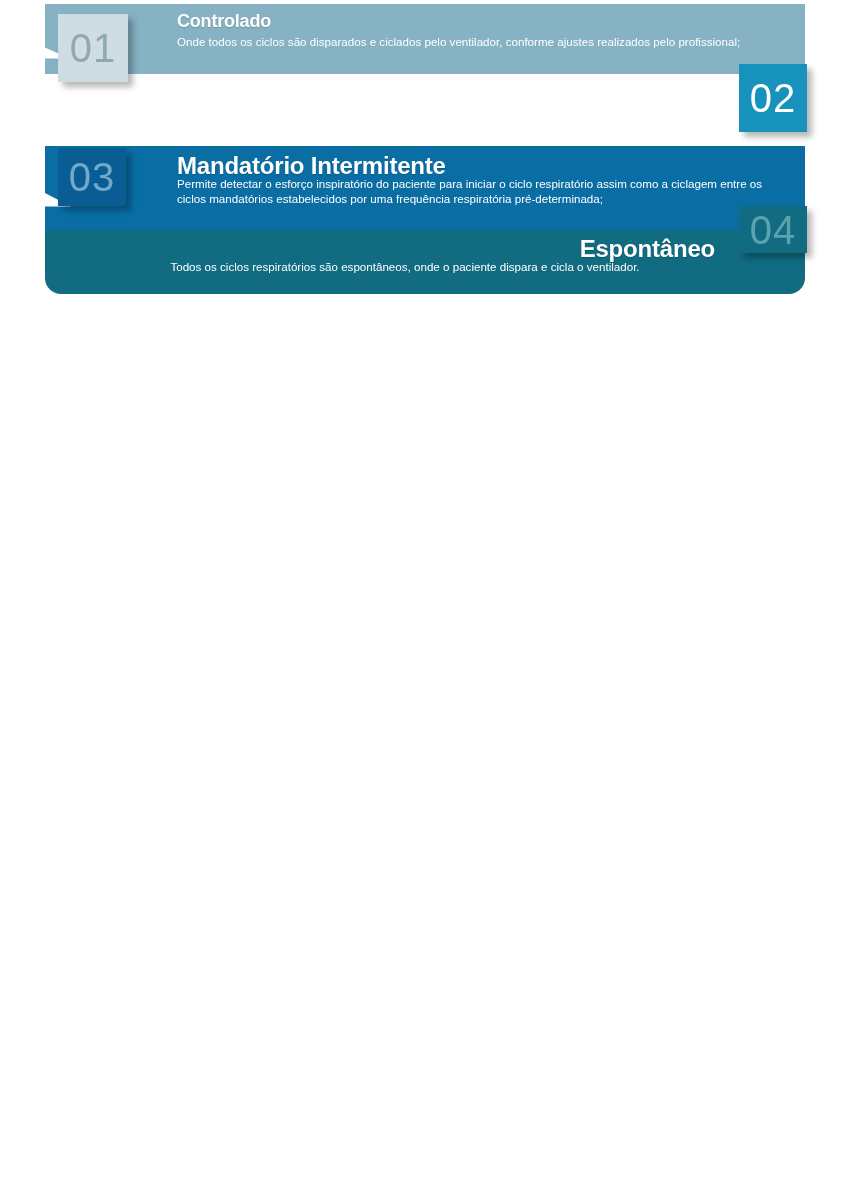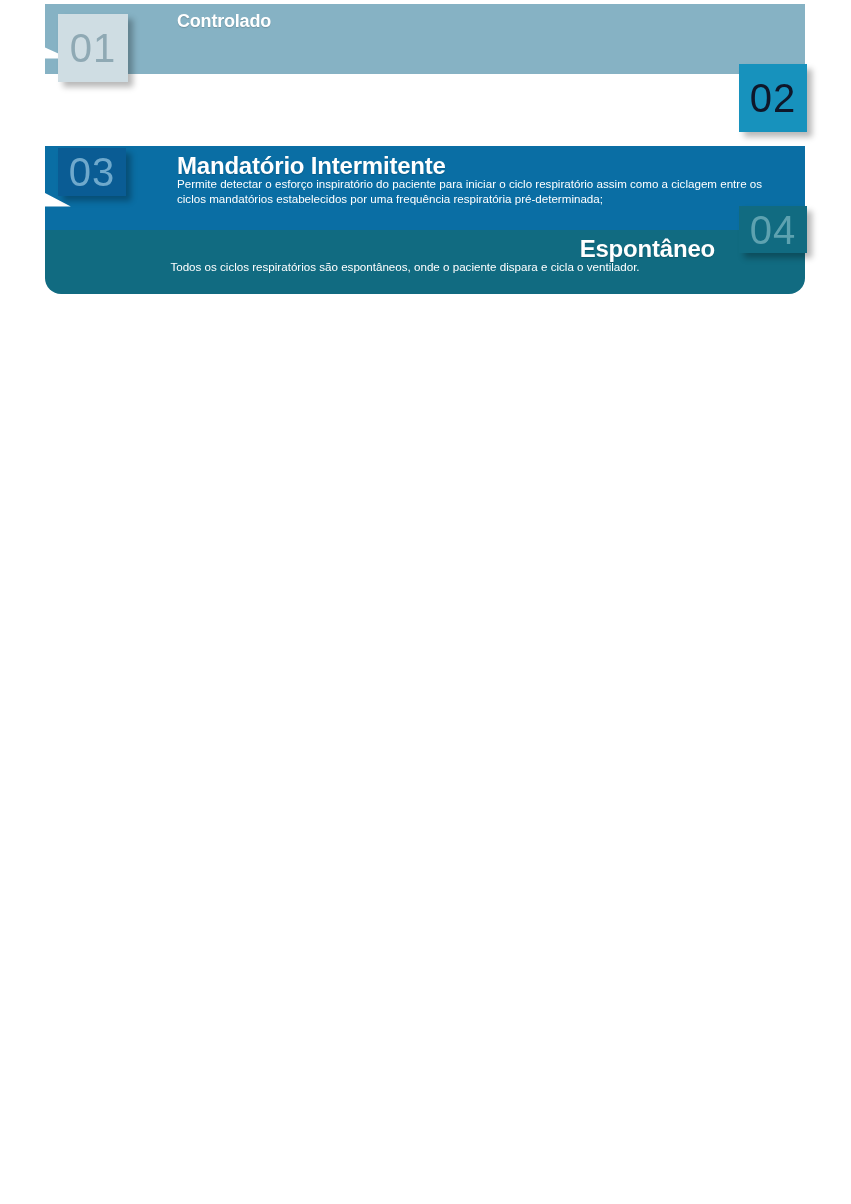--- a/index.html
+++ b/index.html
@@ -38,54 +38,55 @@
   .band-desc{line-height:1.26;}
 
   
   .numtile{position:absolute;display:flex;align-items:center;justify-content:center;
     box-shadow:5px 5px 6px rgba(0,0,0,.28);}
   .numtile span{font-size:40px;font-weight:400;letter-spacing:1px;line-height:1;}
 
   #tile1{background:#cfdde3;}
   #tile1 span{color:#8fa9b4;}
   #tile2{background:#1792bd;}
-  #tile2 span{color:#0f172a;}
+  #tile2 span{color:#ffffff;}
   #tile3{background:#0a5c94;}
   #tile3 span{color:#6fa9cc;}
   #tile4{background:#116b81;}
   #tile4 span{color:#5ea2b0;}
 
   
   #donut-area{position:absolute;left:0;top:740px;width:851px;height:464px;}
 
   .leader{position:absolute;background:#111111;}
 </style>
 </head>
 <body>
 
 <div id="banner">
 
   <div class="band" id="band1" style="left:45px;top:4px;width:760px;height:70px;">
     <div class="body"></div>
     <div class="band-text band-title" style="left:132px;top:8px;font-size:18px;">Controlado</div>
+    <div class="band-text band-desc" style="left:132px;top:31px;width:600px;font-size:11.6px;">Onde todos os ciclos são disparados e ciclados pelo ventilador, conforme ajustes realizados pelo profissional;</div>
   </div>
   <div class="numtile" id="tile1" style="left:58px;top:14px;width:70px;height:68px;">
     <span>01</span>
   </div>
 
   <div class="numtile" id="tile2" style="left:739px;top:64px;width:68px;height:68px;">
     <span>02</span>
   </div>
 
   <div class="band" id="band3" style="left:45px;top:146px;width:760px;height:84px;">
     <div class="body"></div>
     <div class="band-text band-title" style="left:132px;top:7px;font-size:24px;">Mandatório Intermitente</div>
     <div class="band-text band-desc" style="left:132px;top:31px;width:610px;font-size:11.6px;">Permite detectar o esforço inspiratório do paciente para iniciar o ciclo respiratório assim como a ciclagem entre os ciclos mandatórios estabelecidos por uma frequência respiratória pré-determinada;</div>
   </div>
-  <div class="numtile" id="tile3" style="left:58px;top:148px;width:68px;height:48px;">
+  <div class="numtile" id="tile3" style="left:58px;top:148px;width:68px;height:58px;">
     <span>03</span>
   </div>
 
   <div class="band" id="band4" style="left:45px;top:230px;width:760px;height:64px;">
     <div class="body"></div>
     <div class="band-text band-title" style="right:90px;top:6px;font-size:24px;text-align:left;">Espontâneo</div>
     <div class="band-text band-desc" style="right:90px;top:30px;width:620px;font-size:11.6px;text-align:center;">Todos os ciclos respiratórios são espontâneos, onde o paciente dispara e cicla o ventilador.</div>
   </div>
   <div class="numtile" id="tile4" style="left:739px;top:206px;width:68px;height:47px;">
     <span>04</span>

